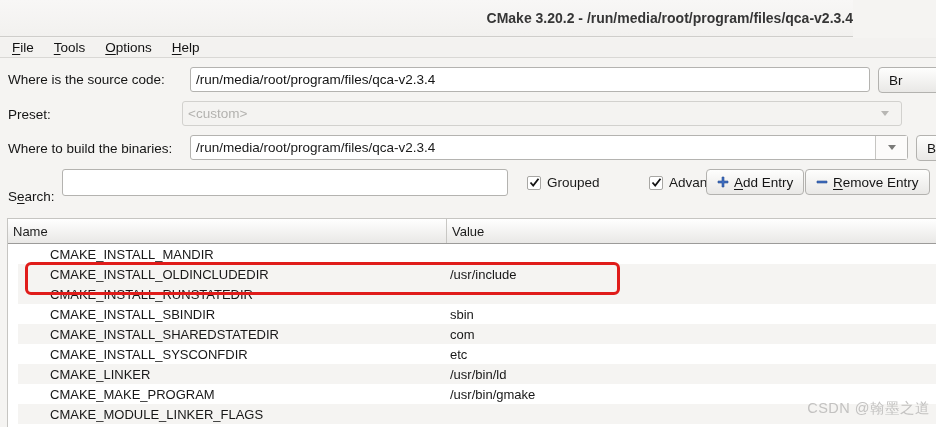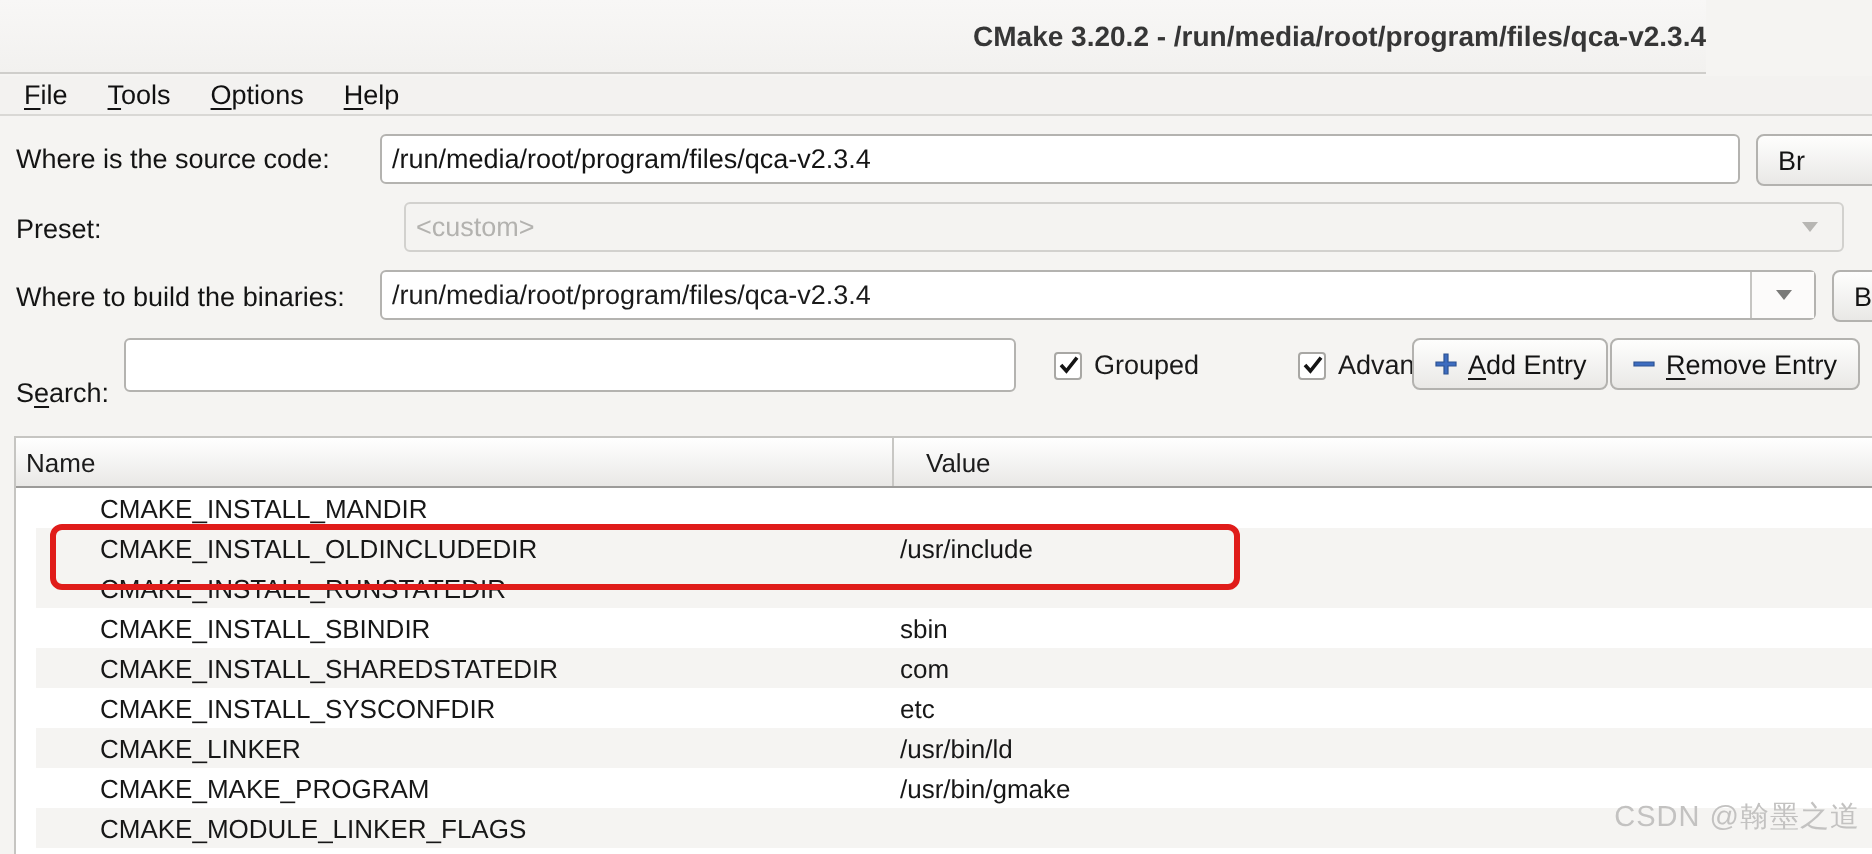--- a/index.html
+++ b/index.html
@@ -73,21 +73,21 @@
     border-top:1px solid #c6c5c2; border-left:1px solid #c6c5c2;
     margin-left:7px; width:929px; background:#ffffff;margin-top:16px;
   }
   .thead {
     height:25px; display:flex; align-items:center;
     background:linear-gradient(#ffffff,#e9e8e6);
     border-bottom:1px solid #9c9b99;
     font-size:13px; color:#1c1c1c;
   }
   .th-name { width:438px; padding-left:5px; }
-  .th-value { flex:1; padding-left:16px; border-left:1px solid #c8c7c4; align-self:stretch; display:flex; align-items:center;text-align:center; }
+  .th-value { flex:1; padding-left:5px; border-left:1px solid #c8c7c4; align-self:stretch; display:flex; align-items:center;text-align:center; }
   .trow { height:20px; background:#ffffff; }
   .row-inner { margin-left:10px; height:100%; display:flex; align-items:center; font-size:13px; color:#171717; }
   .trow.alt .row-inner { background:#f5f4f2; }
   .cell-name { width:428px; padding-left:32px; white-space:nowrap; overflow:hidden; }
   .cell-value { flex:1; padding-left:4px; white-space:nowrap; overflow:hidden; }
   
   .highlight-box {
     position:absolute; left:25px; top:262px; width:595px; height:33px;
     border:3px solid #e01c1a; border-radius:6px;
     pointer-events:none; z-index:5;
@@ -112,21 +112,21 @@
   <div class="menu-item"><span class="accel">H</span><span>elp</span></div>
 </div>
 
 <div class="flabel" style="top:72px;">Where is the source code:</div>
 <input class="textfield" style="left: 190px; top: 67px; width: 680px; height: 25px;" value="/run/media/root/program/files/qca-v2.3.4">
 <div class="btn" style="left:878px; top:67px; width:80px;">
   <span>Br</span>
 </div>
 
 <div class="flabel" style="top:107px;">Preset:</div>
-<div class="combo disabled" style="left:202px; top:101px; width:720px; height:25px;">
+<div class="combo disabled" style="left:182px; top:101px; width:720px; height:25px;">
   <div class="combo-text">&lt;custom&gt;</div>
   <div class="arrow-btn">
     <div class="tri-down"></div>
   </div>
 </div>
 
 <div class="flabel" style="top:141px;">Where to build the binaries:</div>
 <div class="combo editable" style="left:190px; top:135px; width:718px; height:25px;">
   <div class="combo-text">/run/media/root/program/files/qca-v2.3.4</div>
   <div class="arrow-btn">

